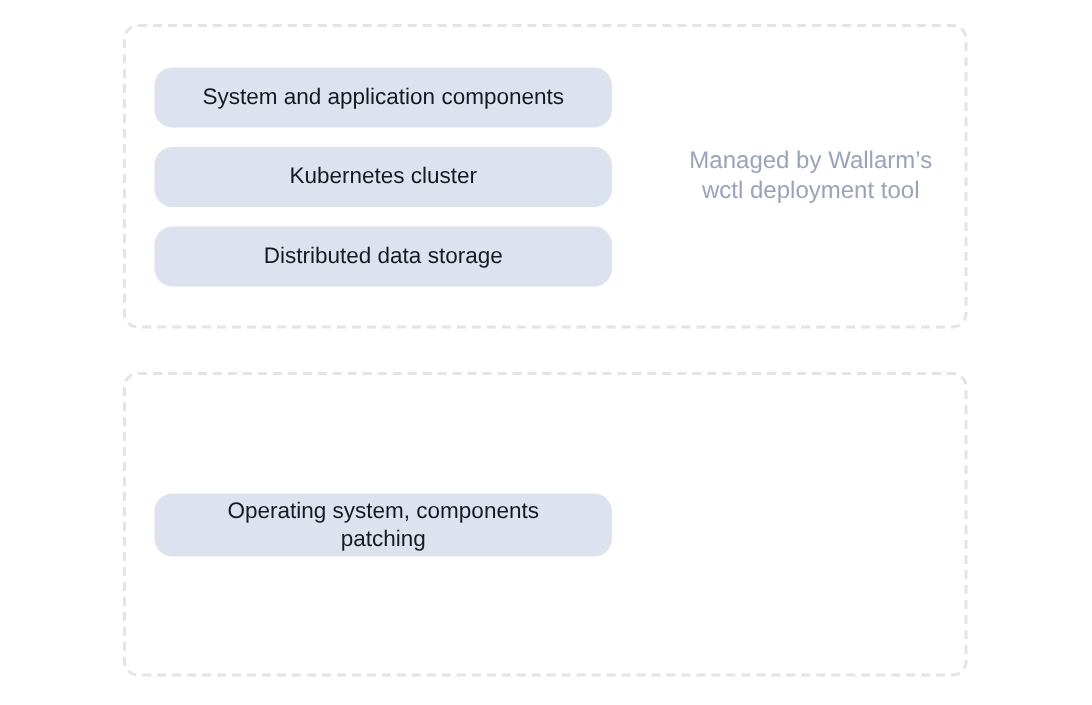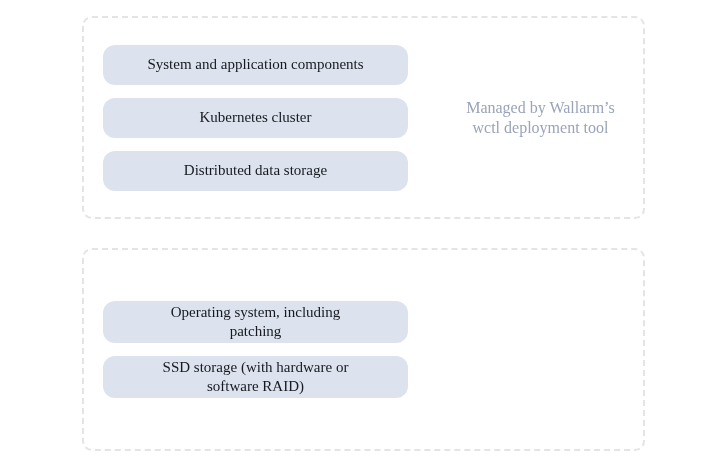--- a/index.html
+++ b/index.html
@@ -19,21 +19,20 @@
     position: absolute;
     left: 82px;
     width: 563px;
     height: 203px;
     box-sizing: border-box;
     border: 2px dashed #e4e4e4;
     border-radius: 10px;
     display: flex;
     align-items: center;
     background: #ffffff;
-    font-family: Liberation Serif, serif;
   }
   .group-box.top { top: 16px; }
   .group-box.bottom { top: 248px; }
   .pill-column {
     margin-left: 19px;
     width: 305px;
     display: flex;
     flex-direction: column;
     gap: 13px;
     flex: 0 0 auto;
@@ -80,20 +79,18 @@
       <div class="pill">Distributed data storage</div>
     </div>
     <div class="label-area">
       <div class="group-label">Managed by Wallarm’s
 wctl deployment tool</div>
     </div>
   </section>
 
   <section class="group-box bottom">
     <div class="pill-column">
-      <div class="pill">Operating system, including
+      <div class="pill">Operating system, components
 patching</div>
-      <div class="pill">SSD storage (with hardware or
-software RAID)</div>
     </div>
   </section>
 
 </div>
 
 </body></html>

